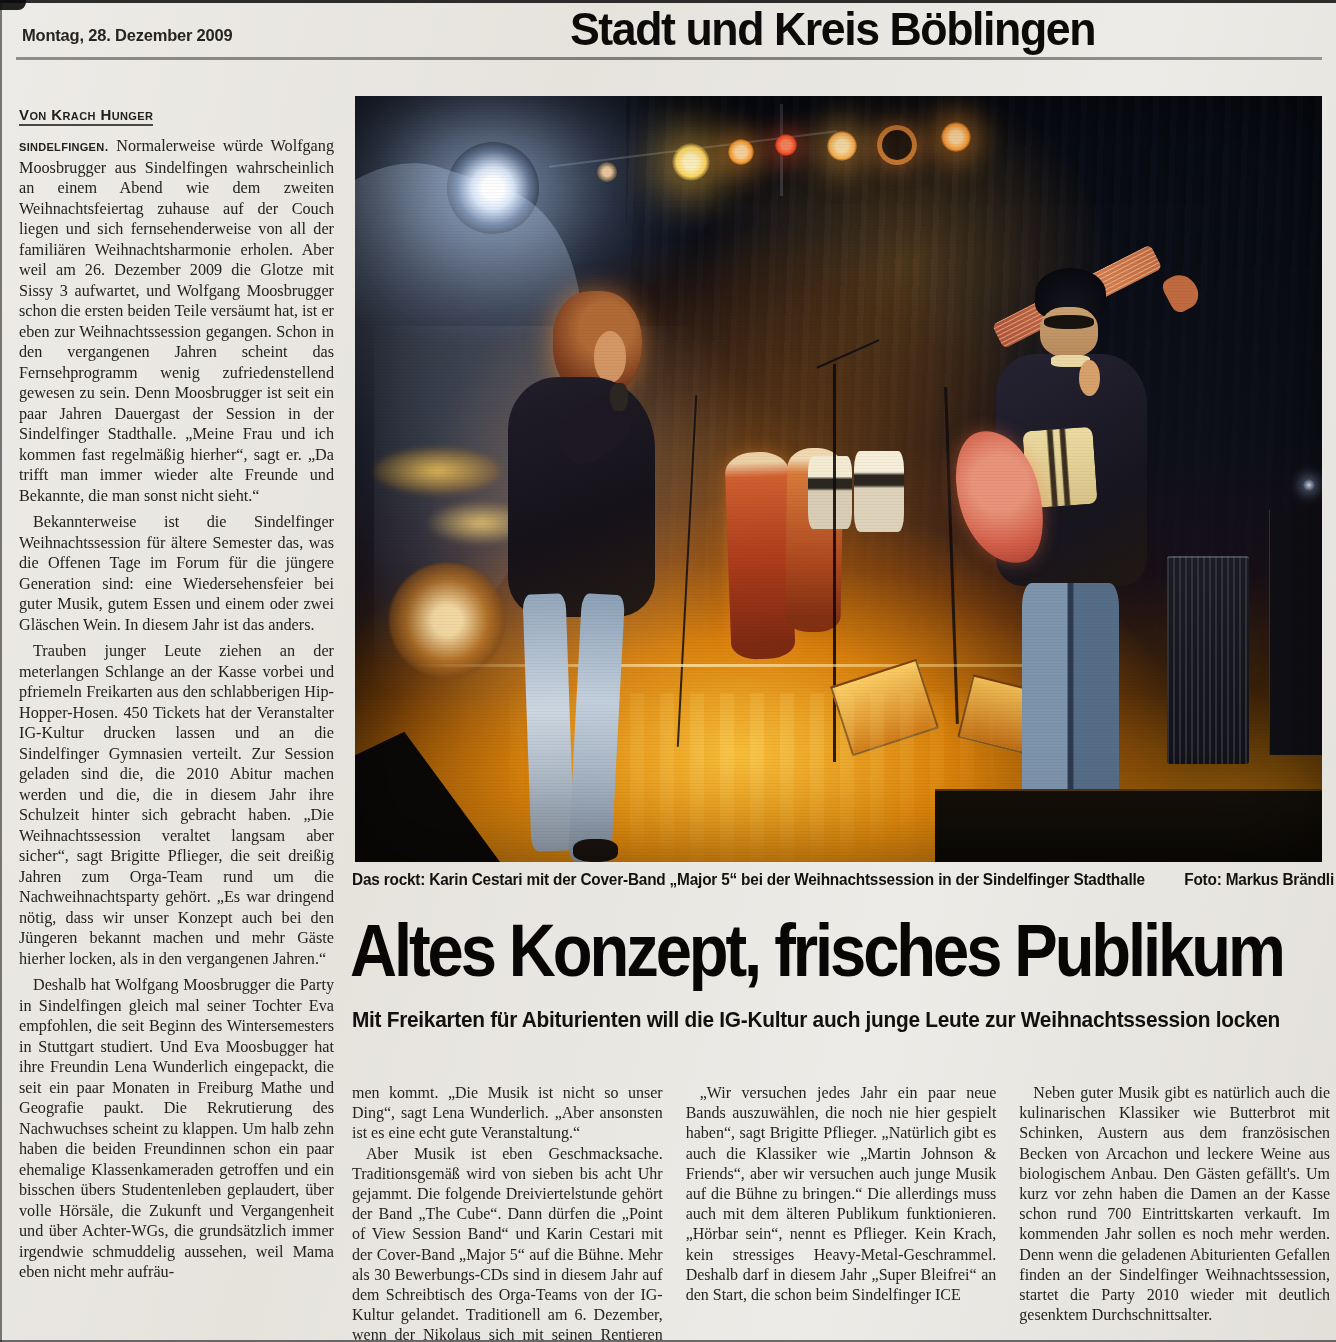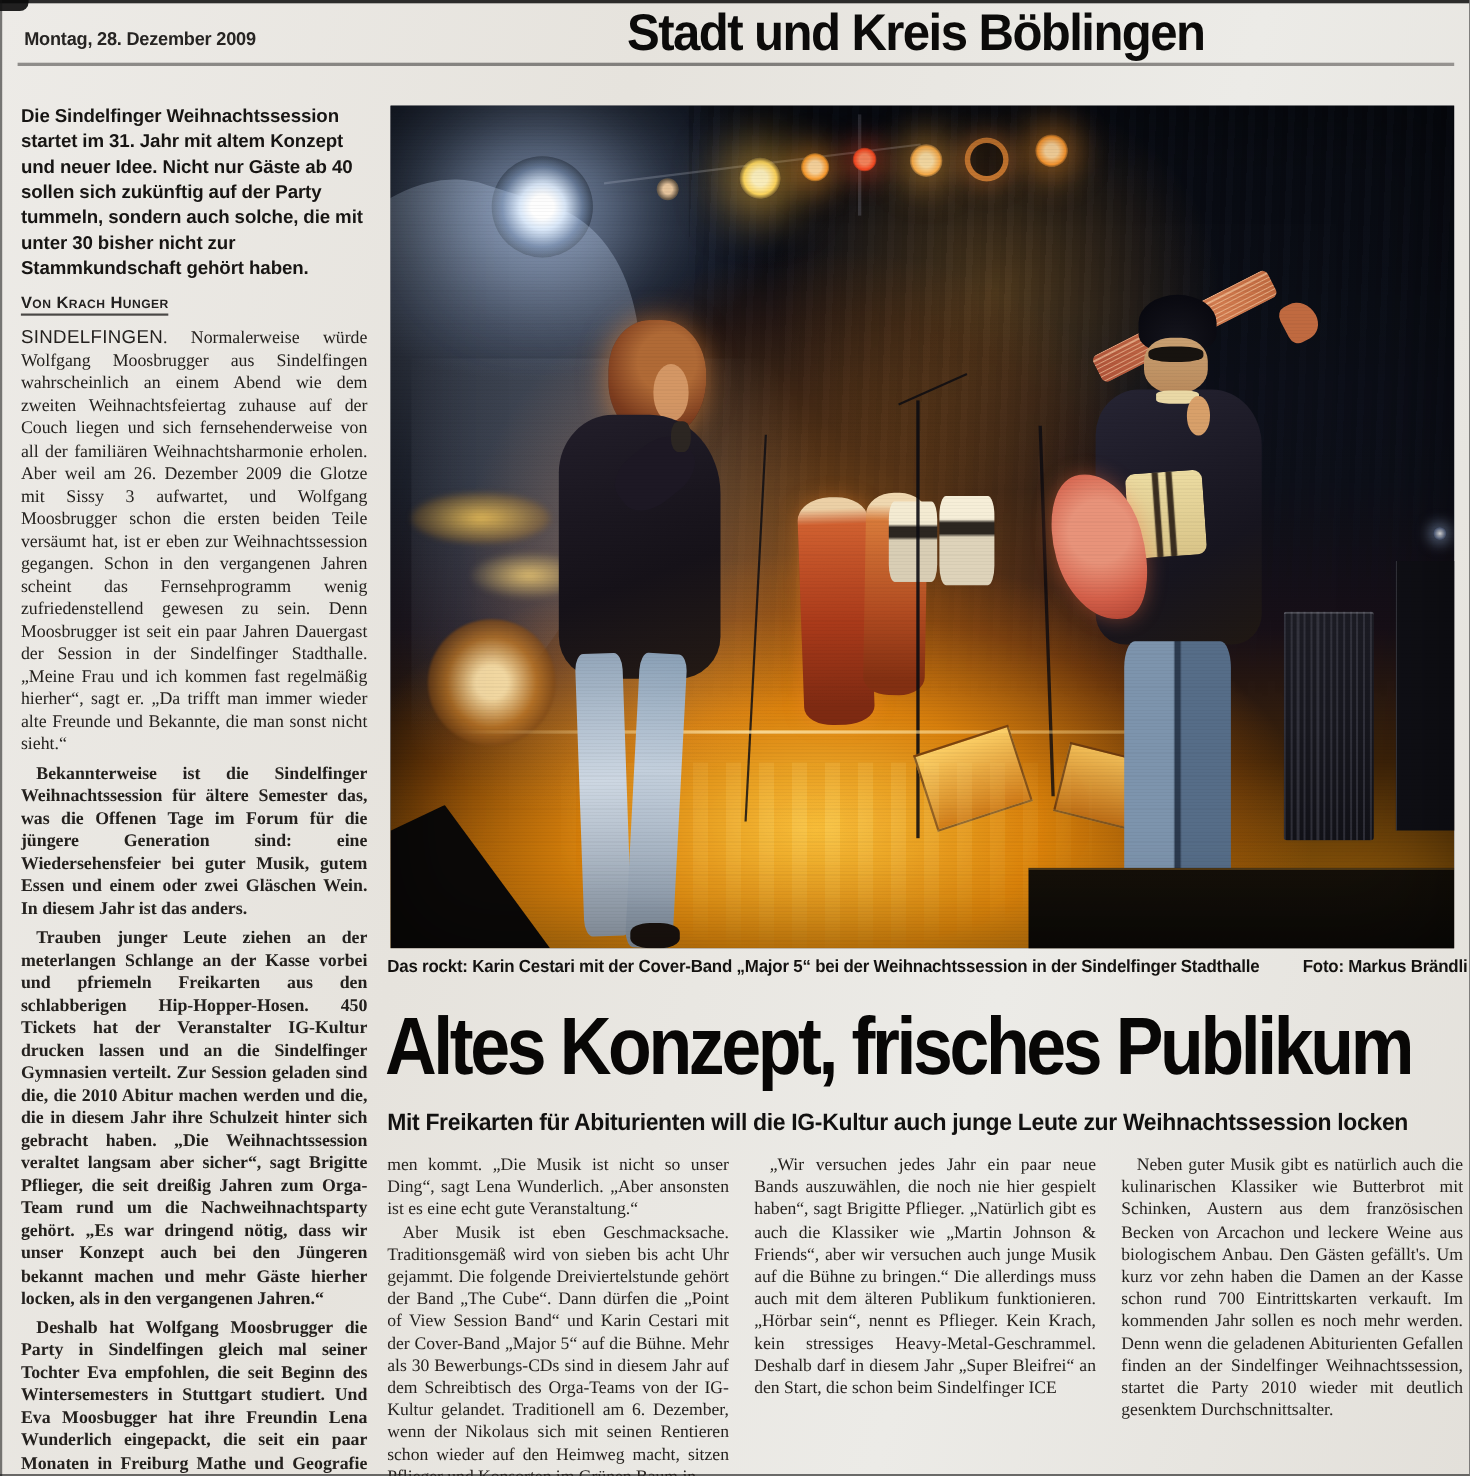--- a/index.html
+++ b/index.html
@@ -19,22 +19,22 @@
   .section-title{
     position:absolute;left:570px;top:1px;font-size:47px;font-weight:700;letter-spacing:-1.5px;
     color:#0c0b0a;transform:scaleX(.95);transform-origin:left;white-space:nowrap;
   }
 
   
   .left-col{position:absolute;left:19px;top:94px;width:315px;}
   .lead{font-size:17px;line-height:23px;font-weight:700;color:#171513;letter-spacing:-.1px;}
   .byline{display:inline-block;margin-top:12px;margin-bottom:10px;font-variant:small-caps;font-weight:700;font-size:15px;letter-spacing:.4px;color:#232120;border-bottom:2px solid #4a4846;padding-bottom:1px;}
   .serif p{margin:0 0 6px 0;font-family:"Liberation Serif",serif;font-size:16.2px;line-height:20.5px;text-align:justify;color:#24211e;}
-  .serif p.indent{text-indent:14px;font-weight:bold;}
-  .lead-in{font-family:"Liberation Sans",sans-serif;font-weight:400;font-size:17px;letter-spacing:.3px;}
+  .serif p.indent{text-indent:14px;}
+  .lead-in{font-family:"Liberation Sans",sans-serif;font-weight:700;font-size:11px;letter-spacing:.3px;}
 
   
   .photo{position:absolute;left:355px;top:96px;width:967px;height:766px;overflow:hidden;background:#0a0d15;}
   .photo *{position:absolute;}
   .ph-base{left:0;top:0;width:100%;height:100%;
     background:
       radial-gradient(ellipse 60% 42% at 40% 86%, rgba(255,198,62,.95), rgba(255,152,12,.75) 35%, rgba(198,100,6,.35) 62%, rgba(60,30,5,0) 78%),
       radial-gradient(ellipse 46% 52% at 41% 56%, rgba(255,142,22,.5), rgba(160,70,5,.18) 60%, rgba(0,0,0,0) 75%),
       radial-gradient(ellipse 30% 34% at 57% 22%, rgba(255,170,50,.3), rgba(0,0,0,0) 70%),
       radial-gradient(ellipse 34% 30% at 13% 11%, rgba(172,202,238,.4), rgba(120,150,200,.13) 55%, rgba(0,0,0,0) 72%),
@@ -141,40 +141,39 @@
   .credit{transform-origin:right;}
 
   
   .headline{position:absolute;left:350px;top:908px;width:1000px;font-size:74px;font-weight:700;
     letter-spacing:-3.5px;color:#080706;transform:scaleX(.88);transform-origin:left;white-space:nowrap;}
   .subheadline{position:absolute;left:352px;top:1008px;width:990px;font-size:21.5px;font-weight:700;
     letter-spacing:-.3px;color:#121110;transform:scaleX(.97);transform-origin:left;white-space:nowrap;}
 
   
   .columns{position:absolute;left:352px;top:1050px;width:978px;height:292px;display:flex;gap:23px;overflow:hidden;}
-  .col{flex:1;}
+  .col{flex:1;margin-top:33px;}
   .col p{margin:0;font-family:"Liberation Serif",serif;font-size:16px;line-height:20.2px;text-align:justify;color:#26221f;}
   .col p.indent{text-indent:14px;}
 </style>
 </head>
 <body>
 
 <div class="page">
 
   <div class="scan-top"></div>
   <div class="scan-corner"></div>
   <div class="scan-left"></div>
   <div class="scan-bottom"></div>
 
   <div class="dateline">Montag, 28. Dezember 2009</div>
   <div class="page-rule"></div>
   <div class="section-title">Stadt und Kreis Böblingen</div>
 
   <div class="left-col">
-    <div class="lead">Die Sindelfinger Weihnachtssession startet im 31. Jahr mit altem Konzept und neuer Idee. Nicht nur Gäste ab 40 sollen sich zukünftig auf der Party tummeln, sondern auch solche, die mit unter 30 bisher nicht zur Stammkundschaft gehört haben.</div>
     <div><span class="byline">Von Krach Hunger</span></div>
     <div class="serif">
       <p><span class="lead-in">SINDELFINGEN</span><span>. Normalerweise würde Wolfgang Moosbrugger aus Sindelfingen wahrscheinlich an einem Abend wie dem zweiten Weihnachtsfeiertag zuhause auf der Couch liegen und sich fernsehenderweise von all der familiären Weihnachtsharmonie erholen. Aber weil am 26. Dezember 2009 die Glotze mit Sissy 3 aufwartet, und Wolfgang Moosbrugger schon die ersten beiden Teile versäumt hat, ist er eben zur Weihnachtssession gegangen. Schon in den vergangenen Jahren scheint das Fernsehprogramm wenig zufriedenstellend gewesen zu sein. Denn Moosbrugger ist seit ein paar Jahren Dauergast der Session in der Sindelfinger Stadthalle. „Meine Frau und ich kommen fast regelmäßig hierher“, sagt er. „Da trifft man immer wieder alte Freunde und Bekannte, die man sonst nicht sieht.“</span></p>
       <p class="indent">Bekannterweise ist die Sindelfinger Weihnachtssession für ältere Semester das, was die Offenen Tage im Forum für die jüngere Generation sind: eine Wiedersehensfeier bei guter Musik, gutem Essen und einem oder zwei Gläschen Wein. In diesem Jahr ist das anders.</p>
       <p class="indent">Trauben junger Leute ziehen an der meterlangen Schlange an der Kasse vorbei und pfriemeln Freikarten aus den schlabberigen Hip-Hopper-Hosen. 450 Tickets hat der Veranstalter IG-Kultur drucken lassen und an die Sindelfinger Gymnasien verteilt. Zur Session geladen sind die, die 2010 Abitur machen werden und die, die in diesem Jahr ihre Schulzeit hinter sich gebracht haben. „Die Weihnachtssession veraltet langsam aber sicher“, sagt Brigitte Pflieger, die seit dreißig Jahren zum Orga-Team rund um die Nachweihnachtsparty gehört. „Es war dringend nötig, dass wir unser Konzept auch bei den Jüngeren bekannt machen und mehr Gäste hierher locken, als in den vergangenen Jahren.“</p>
       <p class="indent">Deshalb hat Wolfgang Moosbrugger die Party in Sindelfingen gleich mal seiner Tochter Eva empfohlen, die seit Beginn des Wintersemesters in Stuttgart studiert. Und Eva Moosbugger hat ihre Freundin Lena Wunderlich eingepackt, die seit ein paar Monaten in Freiburg Mathe und Geografie paukt. Die Rekrutierung des Nachwuchses scheint zu klappen. Um halb zehn haben die beiden Freundinnen schon ein paar ehemalige Klassenkameraden getroffen und ein bisschen übers Studentenleben geplaudert, über volle Hörsäle, die Zukunft und Vergangenheit und über Achter-WGs, die grundsätzlich immer irgendwie schmuddelig aussehen, weil Mama eben nicht mehr aufräu-</p>
     </div>
   </div>
 
   <div class="photo">

